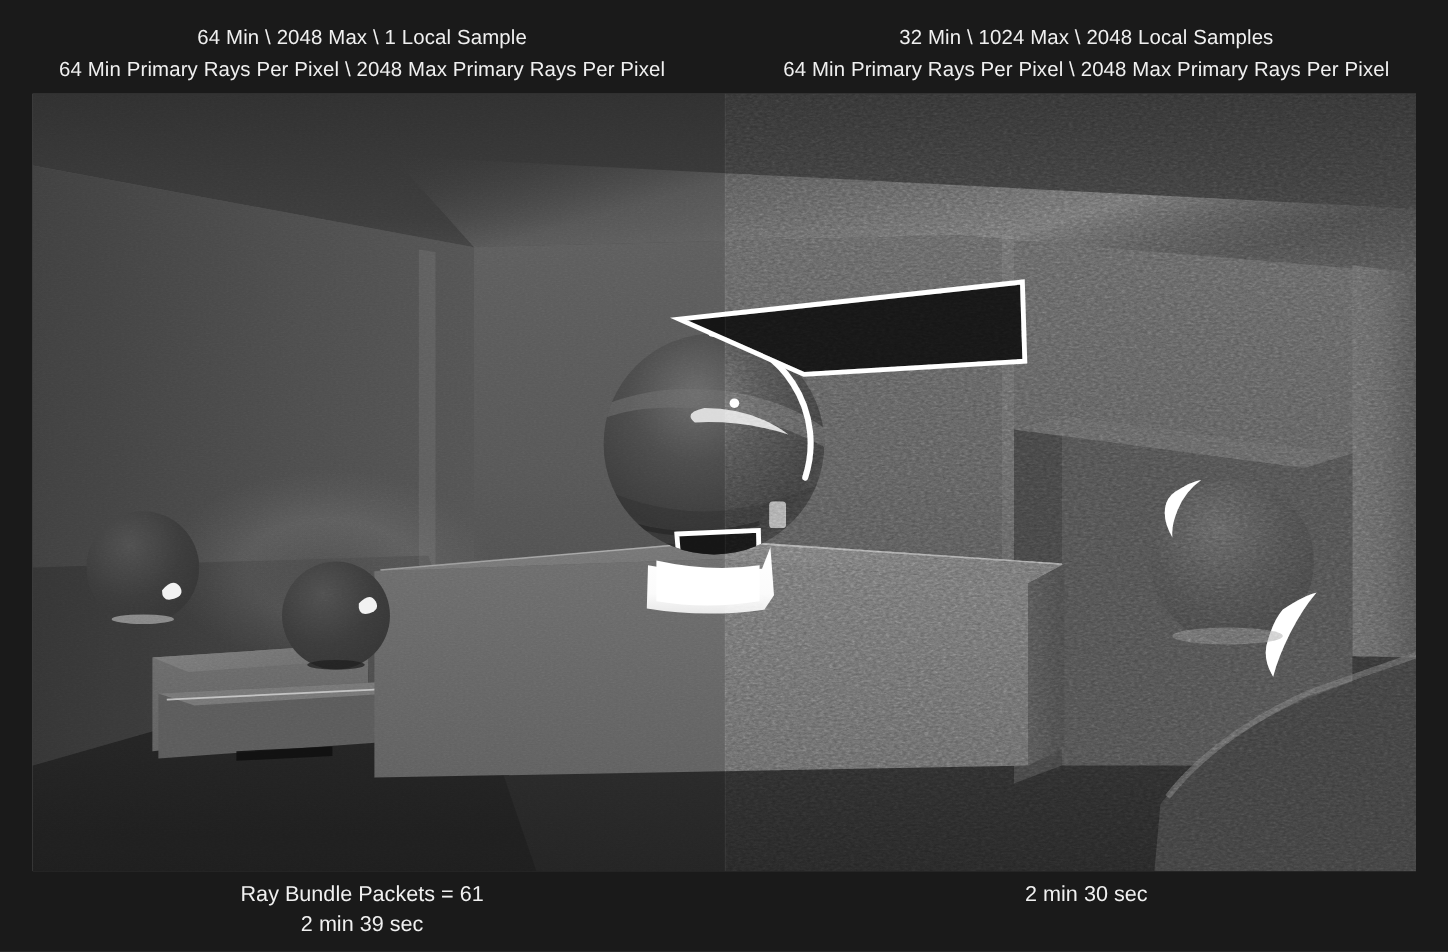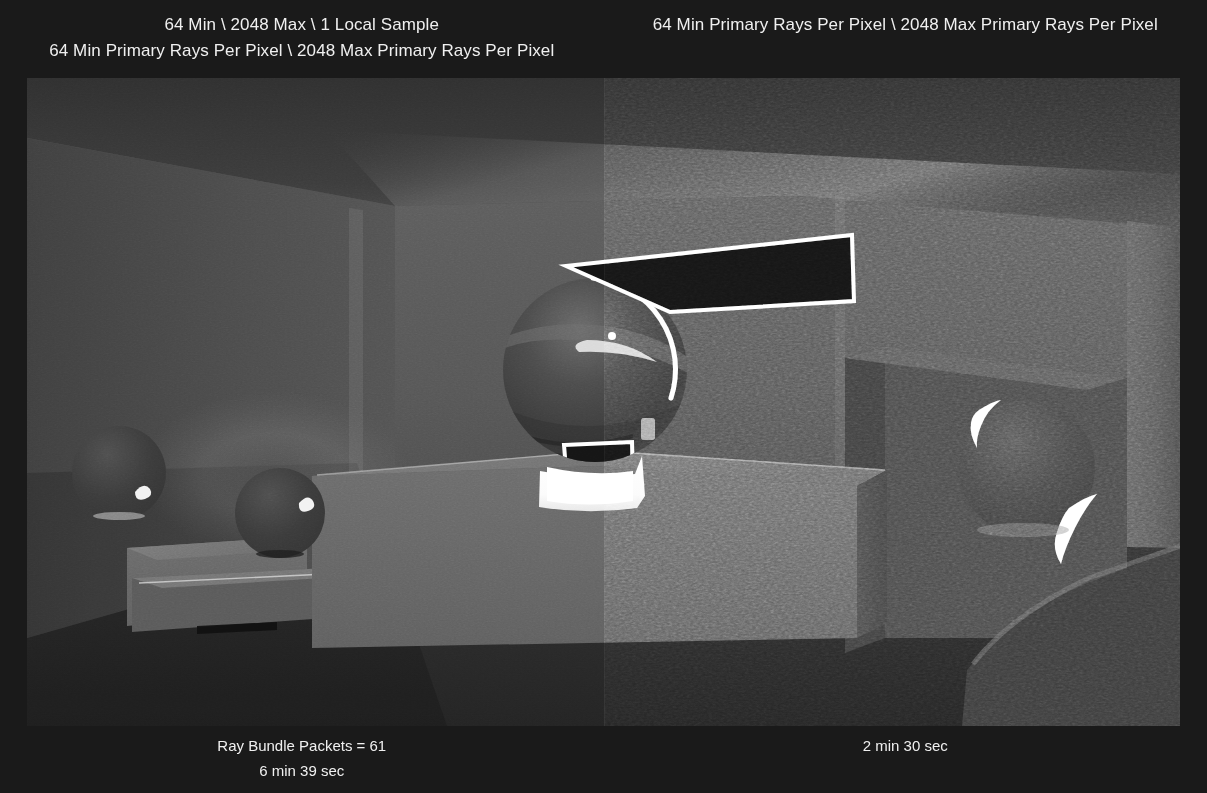--- a/index.html
+++ b/index.html
@@ -29,21 +29,21 @@
     left: 0;
     width: 1207px;
     height: 78px;
     display: flex;
   }
   .header-col {
     flex: 0 0 50%;
     display: flex;
     flex-direction: column;
     align-items: center;
-    justify-content: flex-start;
+    justify-content: center;
     padding-top: 12px;
     box-sizing: border-box;
   }
   .header-line {
     font-size: 17px;
     line-height: 26px;
     letter-spacing: 0.1px;
     color: #f0f0f0;
     white-space: nowrap;
     text-align: center;
@@ -61,21 +61,21 @@
   .footer-col {
     flex: 0 0 50%;
     display: flex;
     flex-direction: column;
     align-items: center;
     justify-content: flex-start;
     padding-top: 5px;
     box-sizing: border-box;
   }
   .footer-line {
-    font-size: 15px;
+    font-size: 18px;
     line-height: 25px;
     color: #f0f0f0;
     white-space: nowrap;
     text-align: center;
   }
 
   
   .render-frame {
     position: absolute;
     left: 27px;
@@ -121,20 +121,21 @@
 <body>
 
 <div class="page">
 
   <div class="header-row">
     <div class="header-col">
       <div class="header-line">64 Min \ 2048 Max \ 1 Local Sample</div>
       <div class="header-line">64 Min Primary Rays Per Pixel \ 2048 Max Primary Rays Per Pixel</div>
     </div>
     <div class="header-col">
+      <div class="header-line">32 Min \ 1024 Max \ 2048 Local Samples</div>
       <div class="header-line">64 Min Primary Rays Per Pixel \ 2048 Max Primary Rays Per Pixel</div>
     </div>
   </div>
 
   <div class="render-frame">
     <div class="scene">
       <svg viewBox="0 0 1153 648" preserveAspectRatio="none">
         <defs>
 
           <linearGradient id="gBackWall" x1="0" y1="0" x2="0" y2="1">
@@ -340,20 +341,20 @@
         <rect x="0" y="0" width="576" height="648" filter="url(#noiseCoarse)" opacity="0.8"></rect>
       </svg>
 
       <div class="split-seam"></div>
     </div>
   </div>
 
   <div class="footer-row">
     <div class="footer-col">
       <div class="footer-line">Ray Bundle Packets = 61</div>
-      <div class="footer-line">6 min 39 sec</div>
+      <div class="footer-line">2 min 39 sec</div>
     </div>
     <div class="footer-col">
       <div class="footer-line">2 min 30 sec</div>
     </div>
   </div>
 
 </div>
 
 </body></html>

